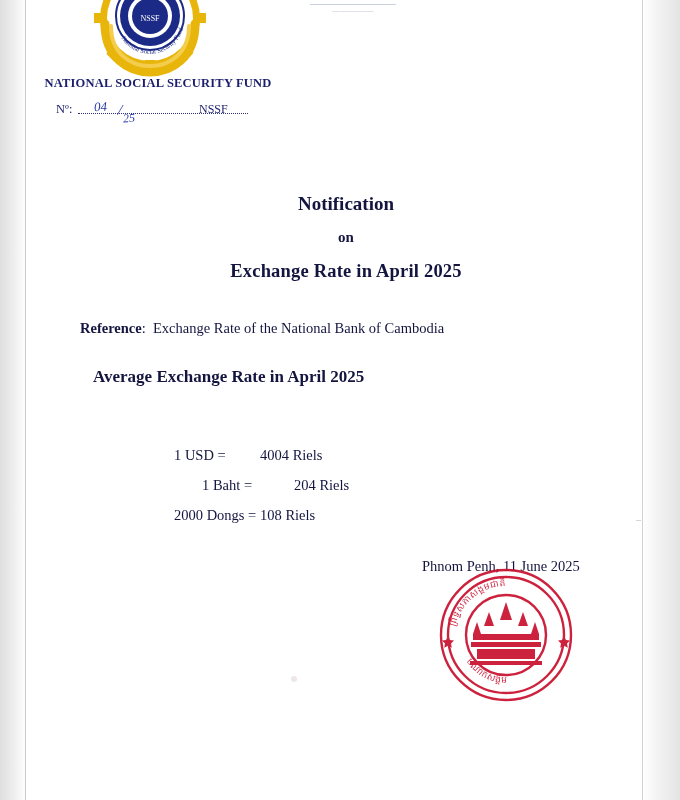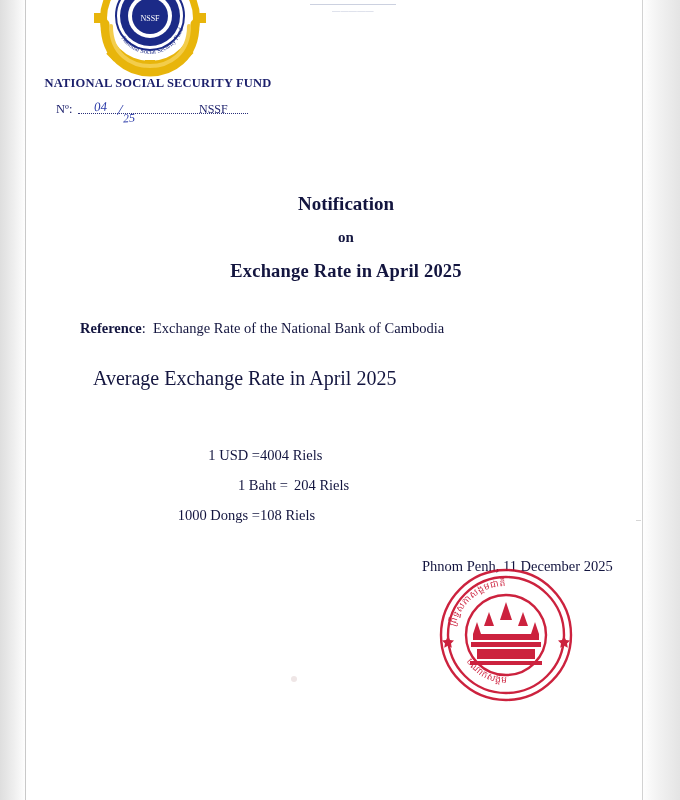--- a/index.html
+++ b/index.html
@@ -167,38 +167,38 @@
     font-size: 14.5px;
     color: #13153f;
     white-space: nowrap;
   }
   .reference-row .lbl { font-weight: bold; }
 
   .avg-row {
     position: absolute;
     top: 367px;
     left: 93px;
-    font-size: 20px;
-    color: #13153f;
-    white-space: nowrap;
+    font-size: 17px;
+    color: #13153f;
+    white-space: nowrap;
+    font-weight: bold;
   }
 
   .rates {
     position: absolute;
     top: 411px;
     left: 174px;
     font-size: 14.5px;
     color: #13153f;
   }
   .rate-line {
     display: flex;
     align-items: baseline;
     height: 30px;
     white-space: nowrap;
-    text-align: right;
   }
   .rate-left { display: inline-block; }
   .rate-right { display: inline-block; margin-top: 36px; }
   .r1 .rate-left { width: 86px; }
   .r2 .rate-left { width: 86px; margin-left: 28px; }
   .r3 .rate-left { width: 86px; }
   .r1 .rate-right { padding-left: 0px; }
   .r2 .rate-right { padding-left: 6px; }
   .r3 .rate-right { padding-left: 0px; }
 
@@ -316,26 +316,26 @@
   <div class="rates">
     <div class="rate-line r1">
       <span class="rate-left">1 USD =</span>
       <span class="rate-right">4004 Riels</span>
     </div>
     <div class="rate-line r2">
       <span class="rate-left">1 Baht =</span>
       <span class="rate-right">204 Riels</span>
     </div>
     <div class="rate-line r3">
-      <span class="rate-left">1000 Dongs =</span>
+      <span class="rate-left">2000 Dongs =</span>
       <span class="rate-right">108 Riels</span>
     </div>
   </div>
 
-  <div class="place-date">Phnom Penh, 11 December 2025</div>
+  <div class="place-date">Phnom Penh, 11 June 2025</div>
 
   <div class="ghost-a"></div>
   <div class="ghost-b"></div>
 
   <div class="stamp">
     <svg width="138" height="138" viewBox="0 0 138 138">
       <g fill="none" stroke="#c8102e" stroke-width="2.4">
         <circle cx="69" cy="69" r="65"></circle>
         <circle cx="69" cy="69" r="58"></circle>
         <circle cx="69" cy="69" r="40"></circle>

